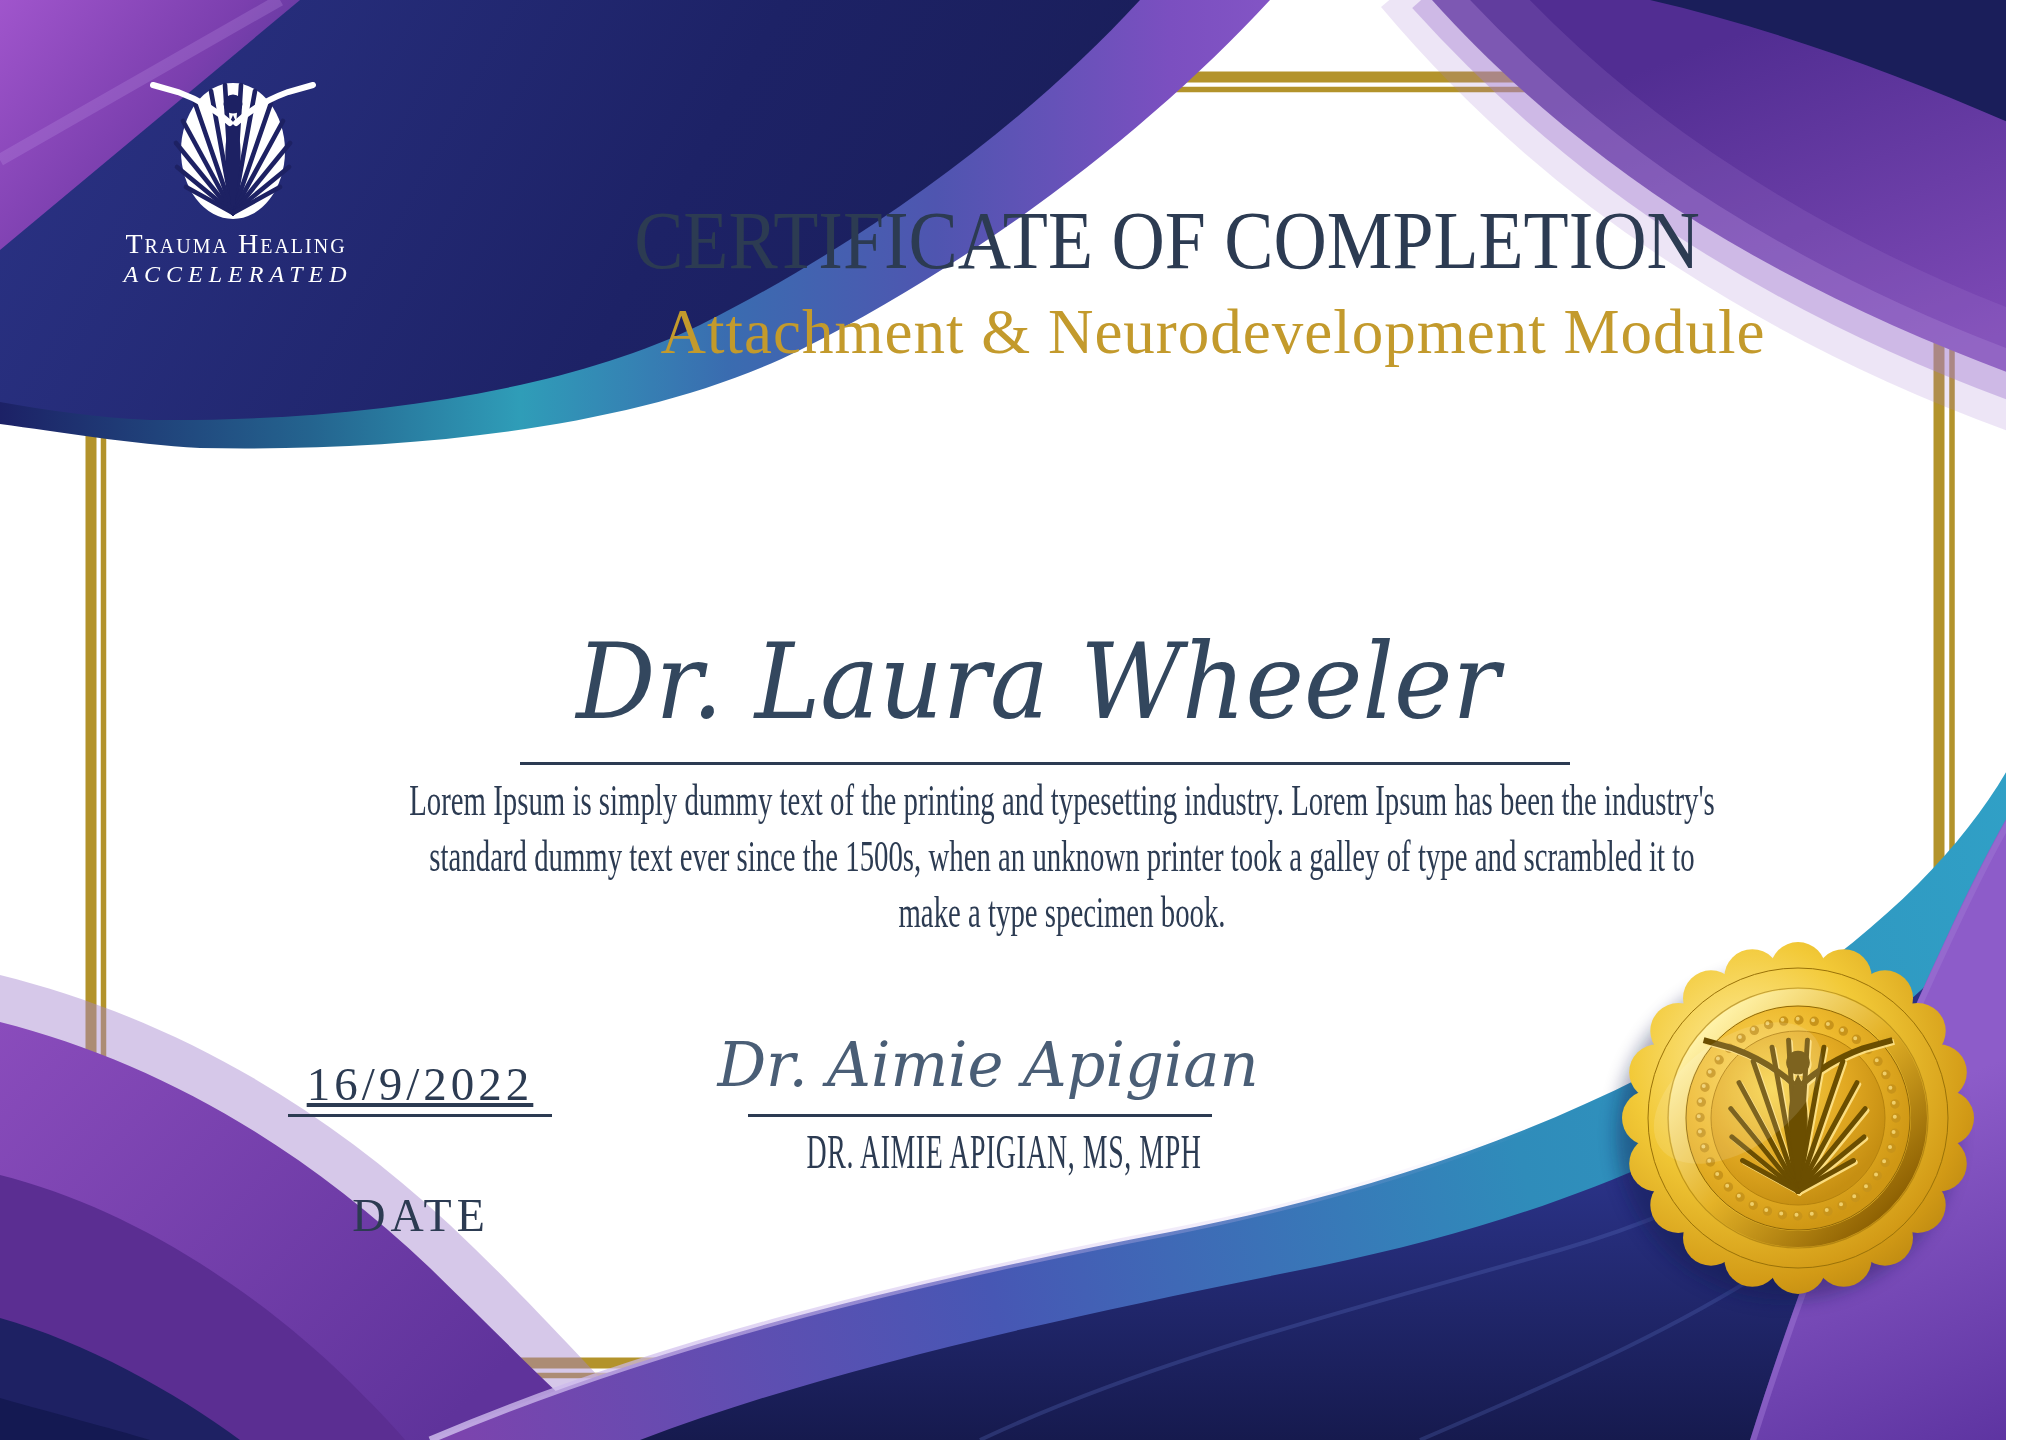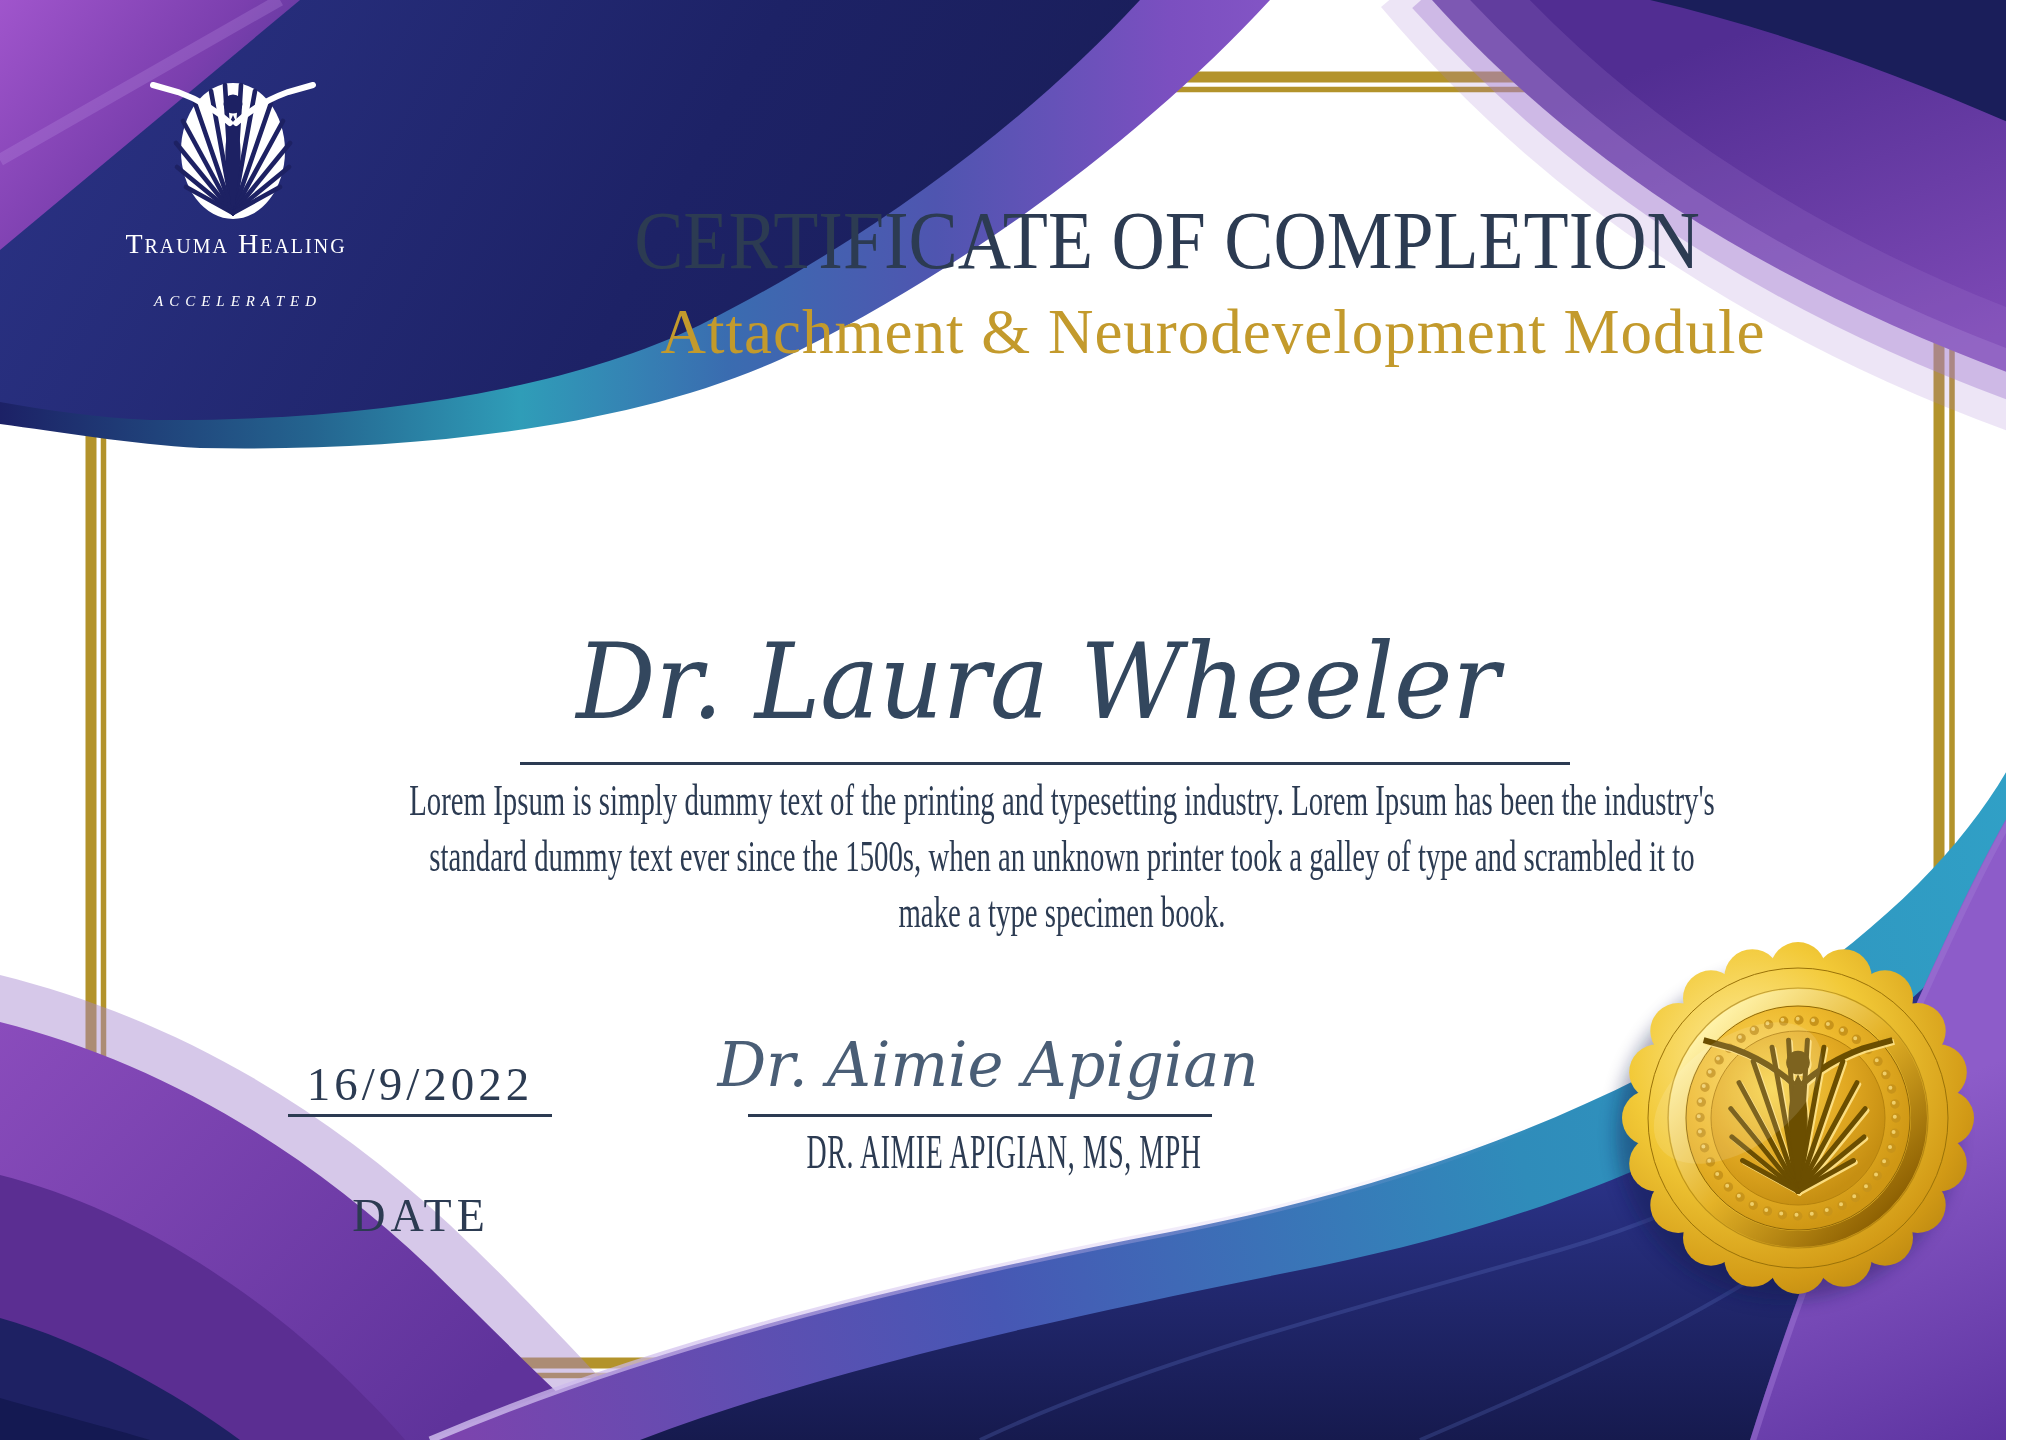--- a/index.html
+++ b/index.html
@@ -230,33 +230,33 @@
           <circle cx="0" cy="-47" r="9.5"></circle>
           <path fill="none" stroke-width="5" d="M-3,-28 C-18,-42 -36,-52 -55,-59 L-80,-66"></path>
           <path fill="none" stroke-width="5" d="M3,-28 C18,-42 36,-52 55,-59 L80,-66"></path>
         </g>
       </g>
       <ellipse cx="-35" cy="-55" rx="95" ry="55" transform="rotate(-35)" fill="#ffffff" opacity="0.12"></ellipse>
     </g>
   </svg>
 
   <div class="t white smallcaps" style="left:236px;top:229px;font-size:28px;letter-spacing:2px;transform:translateX(-50%);">Trauma Healing</div>
-  <div class="t white" style="left:238px;top:262px;font-size:15px;font-style:italic;letter-spacing:6px;transform:translateX(-50%);margin-top:32px;">ACCELERATED</div>
+  <div class="t white" style="left:238px;top:262px;font-size:24px;font-style:italic;letter-spacing:6px;transform:translateX(-50%);">ACCELERATED</div>
 
   <div class="t navy" style="left:1167px;top:198px;font-size:82px;transform:scaleX(0.9) translateX(-50%);">CERTIFICATE OF COMPLETION</div>
   <div class="t gold" style="left:1185px;top:299px;font-size:63px;letter-spacing:1px;transform:translateX(-50%);margin-left:28px;">Attachment &amp; Neurodevelopment Module</div>
 
   <div class="t script" style="left:1038px;top:628px;font-size:104px;color:#33475e;transform:scaleX(0.95) translateX(-50%);">Dr. Laura Wheeler</div>
   <div class="rule" style="left:520px;top:762px;width:1050px;height:3px;"></div>
 
   <div class="t navy" style="left:1062px;top:777px;font-size:45px;transform:scaleX(0.64) translateX(-50%);">Lorem Ipsum is simply dummy text of the printing and typesetting industry. Lorem Ipsum has been the industry's</div>
   <div class="t navy" style="left:1062px;top:833px;font-size:45px;transform:scaleX(0.64) translateX(-50%);">standard dummy text ever since the 1500s, when an unknown printer took a galley of type and scrambled it to</div>
   <div class="t navy" style="left:1062px;top:889px;font-size:45px;transform:scaleX(0.64) translateX(-50%);">make a type specimen book.</div>
 
-  <div class="t navy" style="left:420px;top:1060px;font-size:47px;letter-spacing:4px;transform:translateX(-50%);">16/9/2022</div>
+  <div class="t navy" style="left:420px;top:1060px;font-size:47px;letter-spacing:4px;transform:translateX(-50%);text-decoration:underline;">16/9/2022</div>
   <div class="rule" style="left:288px;top:1114px;width:264px;height:3px;"></div>
   <div class="t navy" style="left:421px;top:1192px;font-size:46px;letter-spacing:5px;transform:translateX(-50%);">DATE</div>
 
   <div class="t script" style="left:988px;top:1032px;font-size:62px;color:#4a5e76;transform:scaleX(0.98) translateX(-50%);">Dr. Aimie Apigian</div>
   <div class="rule" style="left:748px;top:1114px;width:464px;height:3px;"></div>
   <div class="t navy" style="left:1004px;top:1127px;font-size:48px;letter-spacing:1px;transform:scaleX(0.58) translateX(-50%);">DR. AIMIE APIGIAN, MS, MPH</div>
 
 </div>
 
 </body></html>

